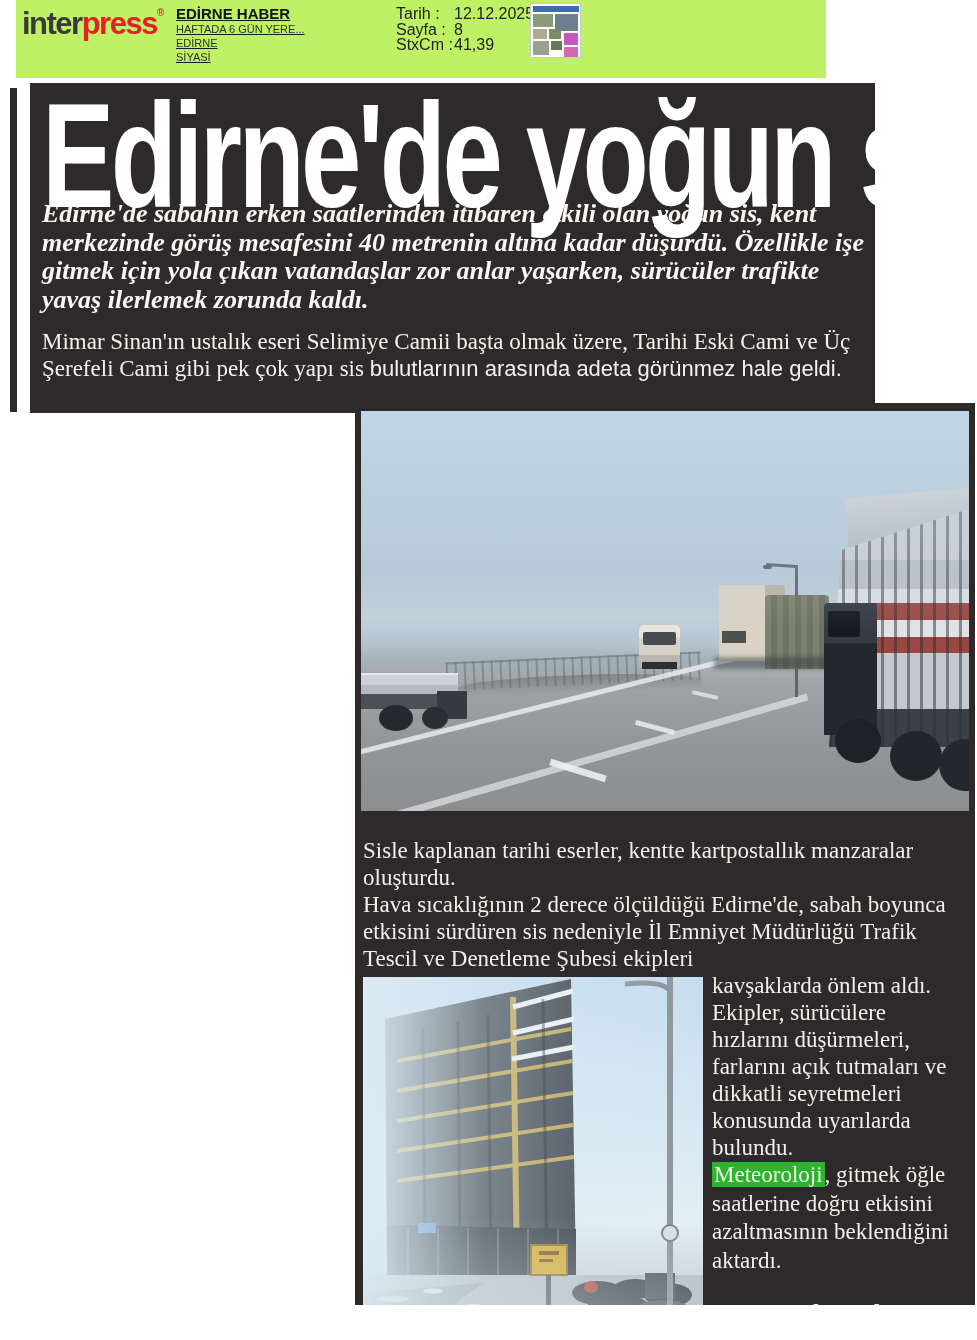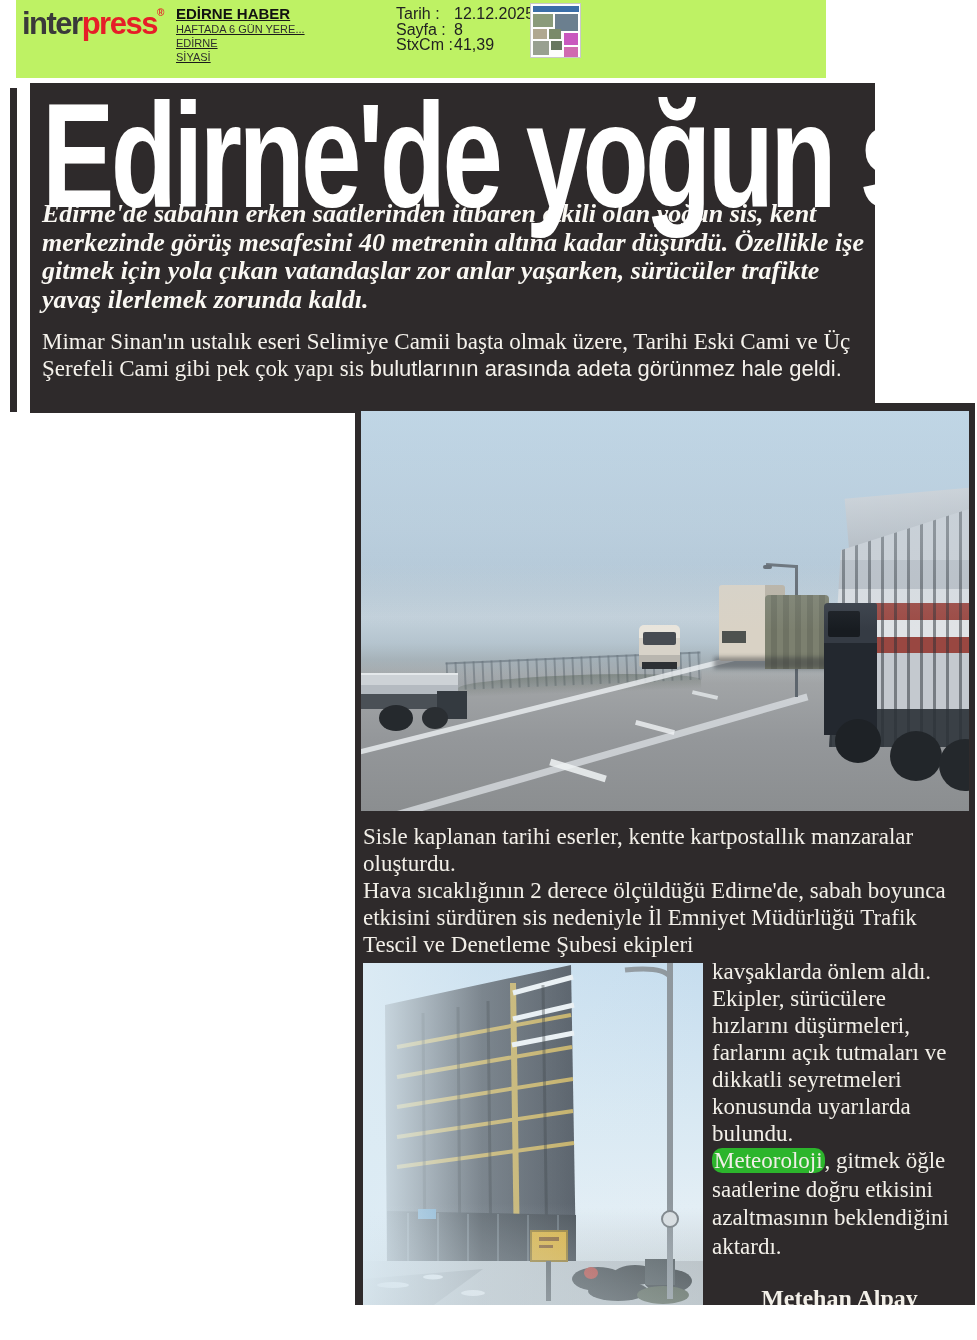--- a/index.html
+++ b/index.html
@@ -81,29 +81,29 @@
   .rcab{left:76.2%;top:48%;width:8.6%;height:33%;background:linear-gradient(180deg,#353b44 0 30%,#23282f 30%);border-radius:4px 2px 0 0;}
   .rcab-glass{left:76.8%;top:50%;width:5.2%;height:6.5%;background:#171b20;border-radius:2px;}
   .rwheel1{left:78%;top:77%;width:46px;height:44px;border-radius:50%;background:#1e2226;}
   .rwheel2{left:87%;top:80%;width:52px;height:50px;border-radius:50%;background:#22262a;}
   .rwheel3{left:95%;top:82%;width:52px;height:52px;border-radius:50%;background:#24282c;}
   .dash1{left:31%;top:89%;width:58px;height:7px;background:rgba(240,243,245,.85);transform:rotate(17deg);}
   .dash2{left:45%;top:78.5%;width:40px;height:5px;background:rgba(240,243,245,.8);transform:rotate(15deg);}
   .dash3{left:54.5%;top:70.5%;width:26px;height:4px;background:rgba(240,243,245,.7);transform:rotate(13deg);}
   .haze{left:0;top:0;width:100%;height:100%;background:linear-gradient(180deg,rgba(200,215,226,.25) 0 30%,rgba(200,215,226,0) 55%);}
   
-  .story{color:#f2efe8;font-family:"Liberation Serif",serif;padding:10px 2px 0 2px;}
+  .story{color:#f2efe8;font-family:"Liberation Serif",serif;padding:24px 2px 0 2px;}
   .story p{font-size:23px;line-height:27px;}
   .caption{margin-top:2px;}
   .photo2{
     float:left;width:340px;height:350px;margin:5px 9px 4px 0;position:relative;overflow:hidden;
     background:linear-gradient(180deg,#c6ddee 0%,#d9e9f3 45%,#e3eef5 70%,#ccd4d8 88%,#b4babd 100%);}
   .wrapped{font-size:23px;line-height:28.5px;}
   .meteo p{font-size:23px;line-height:28.5px;}
-  .hl{background:var(--green);padding:0 2px;border-radius:10px;}
+  .hl{background:var(--green);padding:0 2px;}
   .byline{font-weight:700;font-size:24px;text-align:center;padding-left:60px;margin-top:24px;font-family:"Liberation Serif",serif;}
 </style>
 </head>
 <body>
 
 <div class="clip-header">
   <div class="logo"><span class="p1">inter</span><span class="p2">press</span><sup>®</sup></div>
 
   <div class="src">
     <div class="name">EDİRNE HABER</div>

